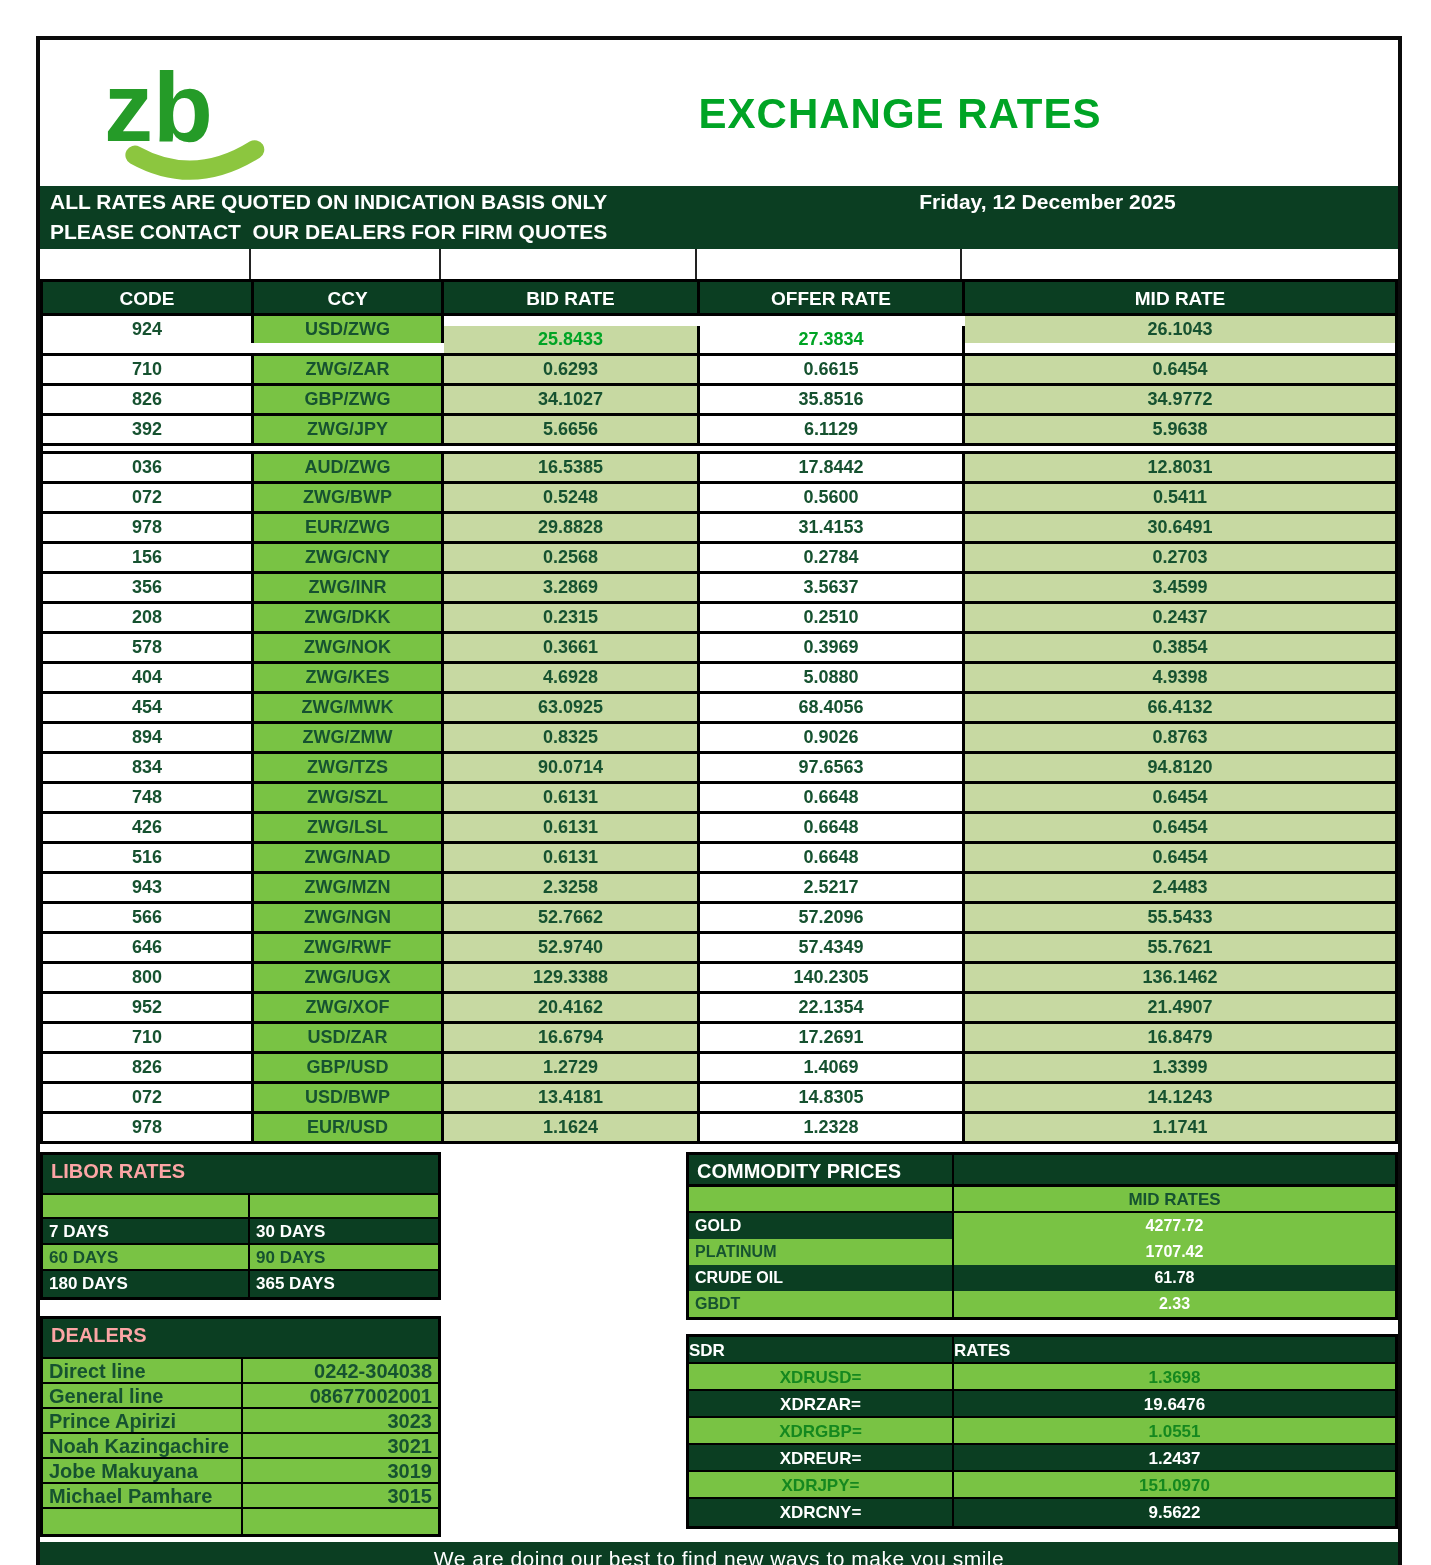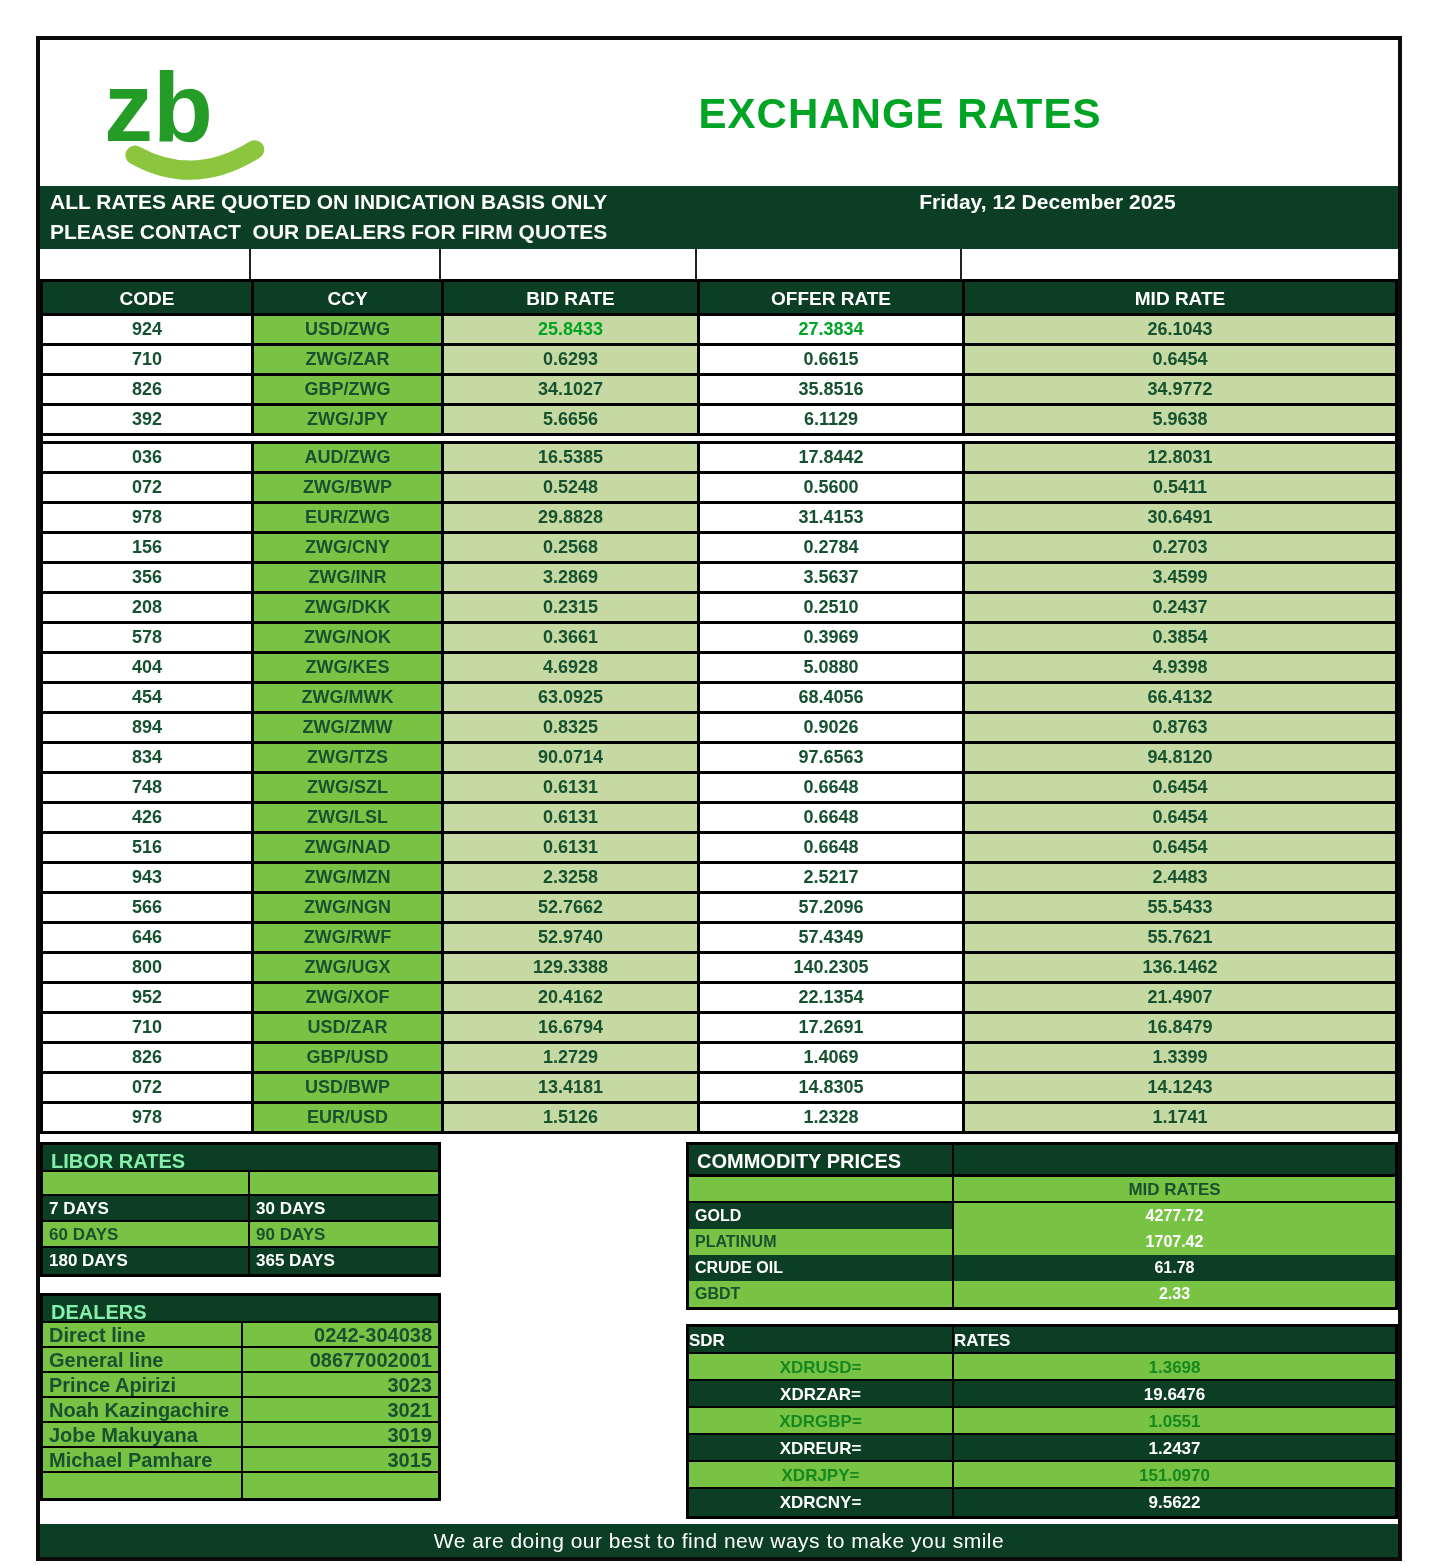--- a/index.html
+++ b/index.html
@@ -42,29 +42,29 @@
   .trow{border-bottom:3px solid var(--border);}
   .trow.gap-above{margin-top:5px;border-top:3px solid var(--border);}
   .cell{height:27px;line-height:27px;text-align:center;font-weight:bold;font-size:18px;
         color:var(--ink);border-right:3px solid var(--border);}
   .cell:last-child{border-right:none;}
   .c-code{background:#fff;}
   .c-ccy{background:var(--bright);}
   .c-bid{background:var(--sage);}
   .c-offer{background:#fff;}
   .c-mid{background:var(--sage);}
-  .trow.r0 .c-bid,.trow.r0 .c-offer{color:var(--kelly);}
+  .trow.r0 .c-bid,.trow.r0 .c-offer{color:var(--kelly);margin-top:10px;}
 
   
   .bottom{display:flex;justify-content:space-between;margin-top:8px;}
   .left-col{width:401px;}
   .right-col{width:712px;}
 
-  .sec-title{background:var(--dark);color:#86efac;font-weight:bold;font-size:20px;
-             height:27px;line-height:32px;padding-left:8px;border-bottom:2px solid var(--border);}
+  .sec-title{background:var(--dark);color:#fca5a5;font-weight:bold;font-size:20px;
+             height:40px;line-height:32px;padding-left:8px;border-bottom:2px solid var(--border);}
   .libor{border:3px solid var(--border);}
   .libor-empty{display:grid;grid-template-columns:207px 1fr;height:24px;background:var(--bright);border-bottom:2px solid var(--border);}
   .libor-empty div{border-right:2px solid var(--border);}
   .libor-empty div:last-child{border-right:none;}
   .libor-row{display:grid;grid-template-columns:207px 1fr;height:26px;border-bottom:2px solid var(--border);}
   .libor-row:last-child{border-bottom:none;}
   .libor-cell{font-weight:bold;font-size:17px;line-height:26px;padding-left:6px;border-right:2px solid var(--border);}
   .libor-cell:last-child{border-right:none;}
   .libor-row:nth-child(odd){background:var(--dark);color:#fff;}
   .libor-row:nth-child(even){background:var(--bright);color:var(--ink);}
@@ -323,21 +323,21 @@
         <div class="trow">
           <div class="cell c-code">072</div>
           <div class="cell c-ccy">USD/BWP</div>
           <div class="cell c-bid">13.4181</div>
           <div class="cell c-offer">14.8305</div>
           <div class="cell c-mid">14.1243</div>
         </div>
         <div class="trow">
           <div class="cell c-code">978</div>
           <div class="cell c-ccy">EUR/USD</div>
-          <div class="cell c-bid">1.5126</div>
+          <div class="cell c-bid">1.1624</div>
           <div class="cell c-offer">1.2328</div>
           <div class="cell c-mid">1.1741</div>
         </div>
       </div>
   </div>
 
   <div class="bottom">
     <div class="left-col">
       <div class="libor">
         <div class="sec-title">LIBOR RATES</div>

